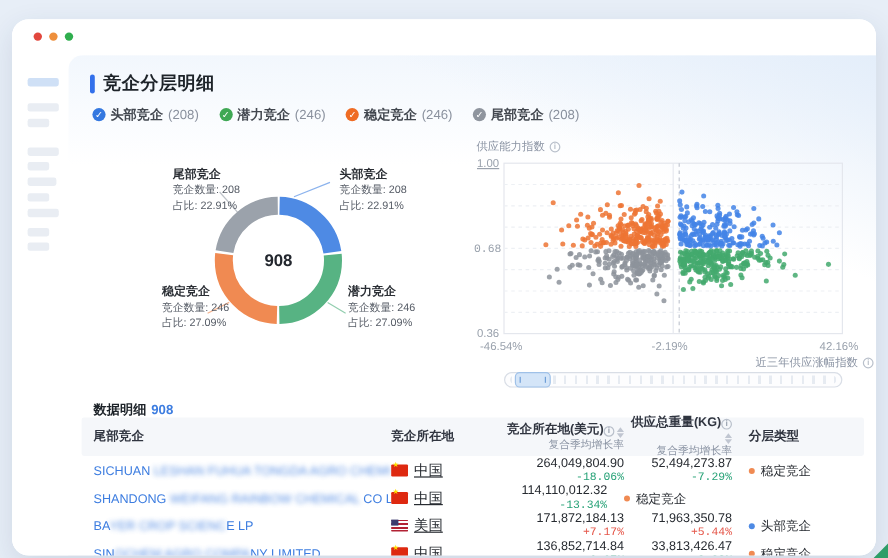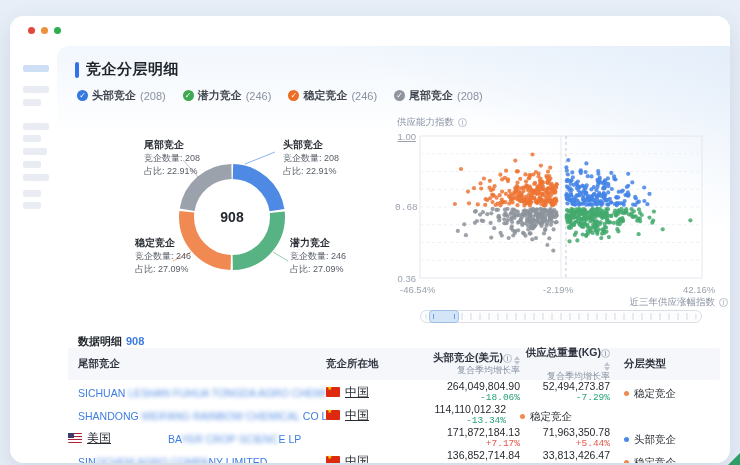--- a/index.html
+++ b/index.html
@@ -1128,21 +1128,21 @@
 
     <div class="tbl-title">
       <b>数据明细</b><span class="blue">908</span>
     </div>
 
     <div class="table">
       <div class="thead">
         <div class="th c-name">尾部竞企</div>
         <div class="th c-loc">竞企所在地</div>
         <div class="th c-amt th2">
-          <div><span>头部竞企(美元)</span><i class="info">i</i><span class="sort">
+          <div><span>竞企所在地(美元)</span><i class="info">i</i><span class="sort">
                 <i class="up"></i>
                 <i class="dn"></i>
               </span></div>
           <div class="sub">复合季均增长率</div>
         </div>
         <div class="th c-wgt th2">
           <div><span>供应总重量(KG)</span><i class="info">i</i><span class="sort">
                 <i class="up"></i>
                 <i class="dn"></i>
               </span></div>
@@ -1167,22 +1167,22 @@
           <div class="trow">
             <div class="tc c-name"><a href="#"><span>SHANDONG </span><span class="blurred">WEIFANG RAINBOW CHEMICAL</span><span> CO LTD</span></a></div>
             <div class="tc c-loc"><span class="flag flag-cn"></span><span class="cty">中国</span></div>
             <div class="tc c-wgt num2">
               <div class="val">114,110,012.32</div>
               <div class="pct down">-13.34%</div>
             </div>
             <div class="tc c-tier"><span class="tdot" style="background:#f08a52"></span><span class="tl">稳定竞企</span></div>
           </div>
           <div class="trow">
+            <div class="tc c-name"><a href="#"><span>BA</span><span class="blurred">YER CROP SCIENC</span><span>E LP</span></a></div>
             <div class="tc c-loc"><span class="flag flag-us"></span><span class="cty">美国</span></div>
-            <div class="tc c-name"><a href="#"><span>BA</span><span class="blurred">YER CROP SCIENC</span><span>E LP</span></a></div>
             <div class="tc c-amt num2">
               <div class="val">171,872,184.13</div>
               <div class="pct up">+7.17%</div>
             </div>
             <div class="tc c-wgt num2">
               <div class="val">71,963,350.78</div>
               <div class="pct up">+5.44%</div>
             </div>
             <div class="tc c-tier"><span class="tdot" style="background:#4e8ae4"></span><span class="tl">头部竞企</span></div>
           </div>

